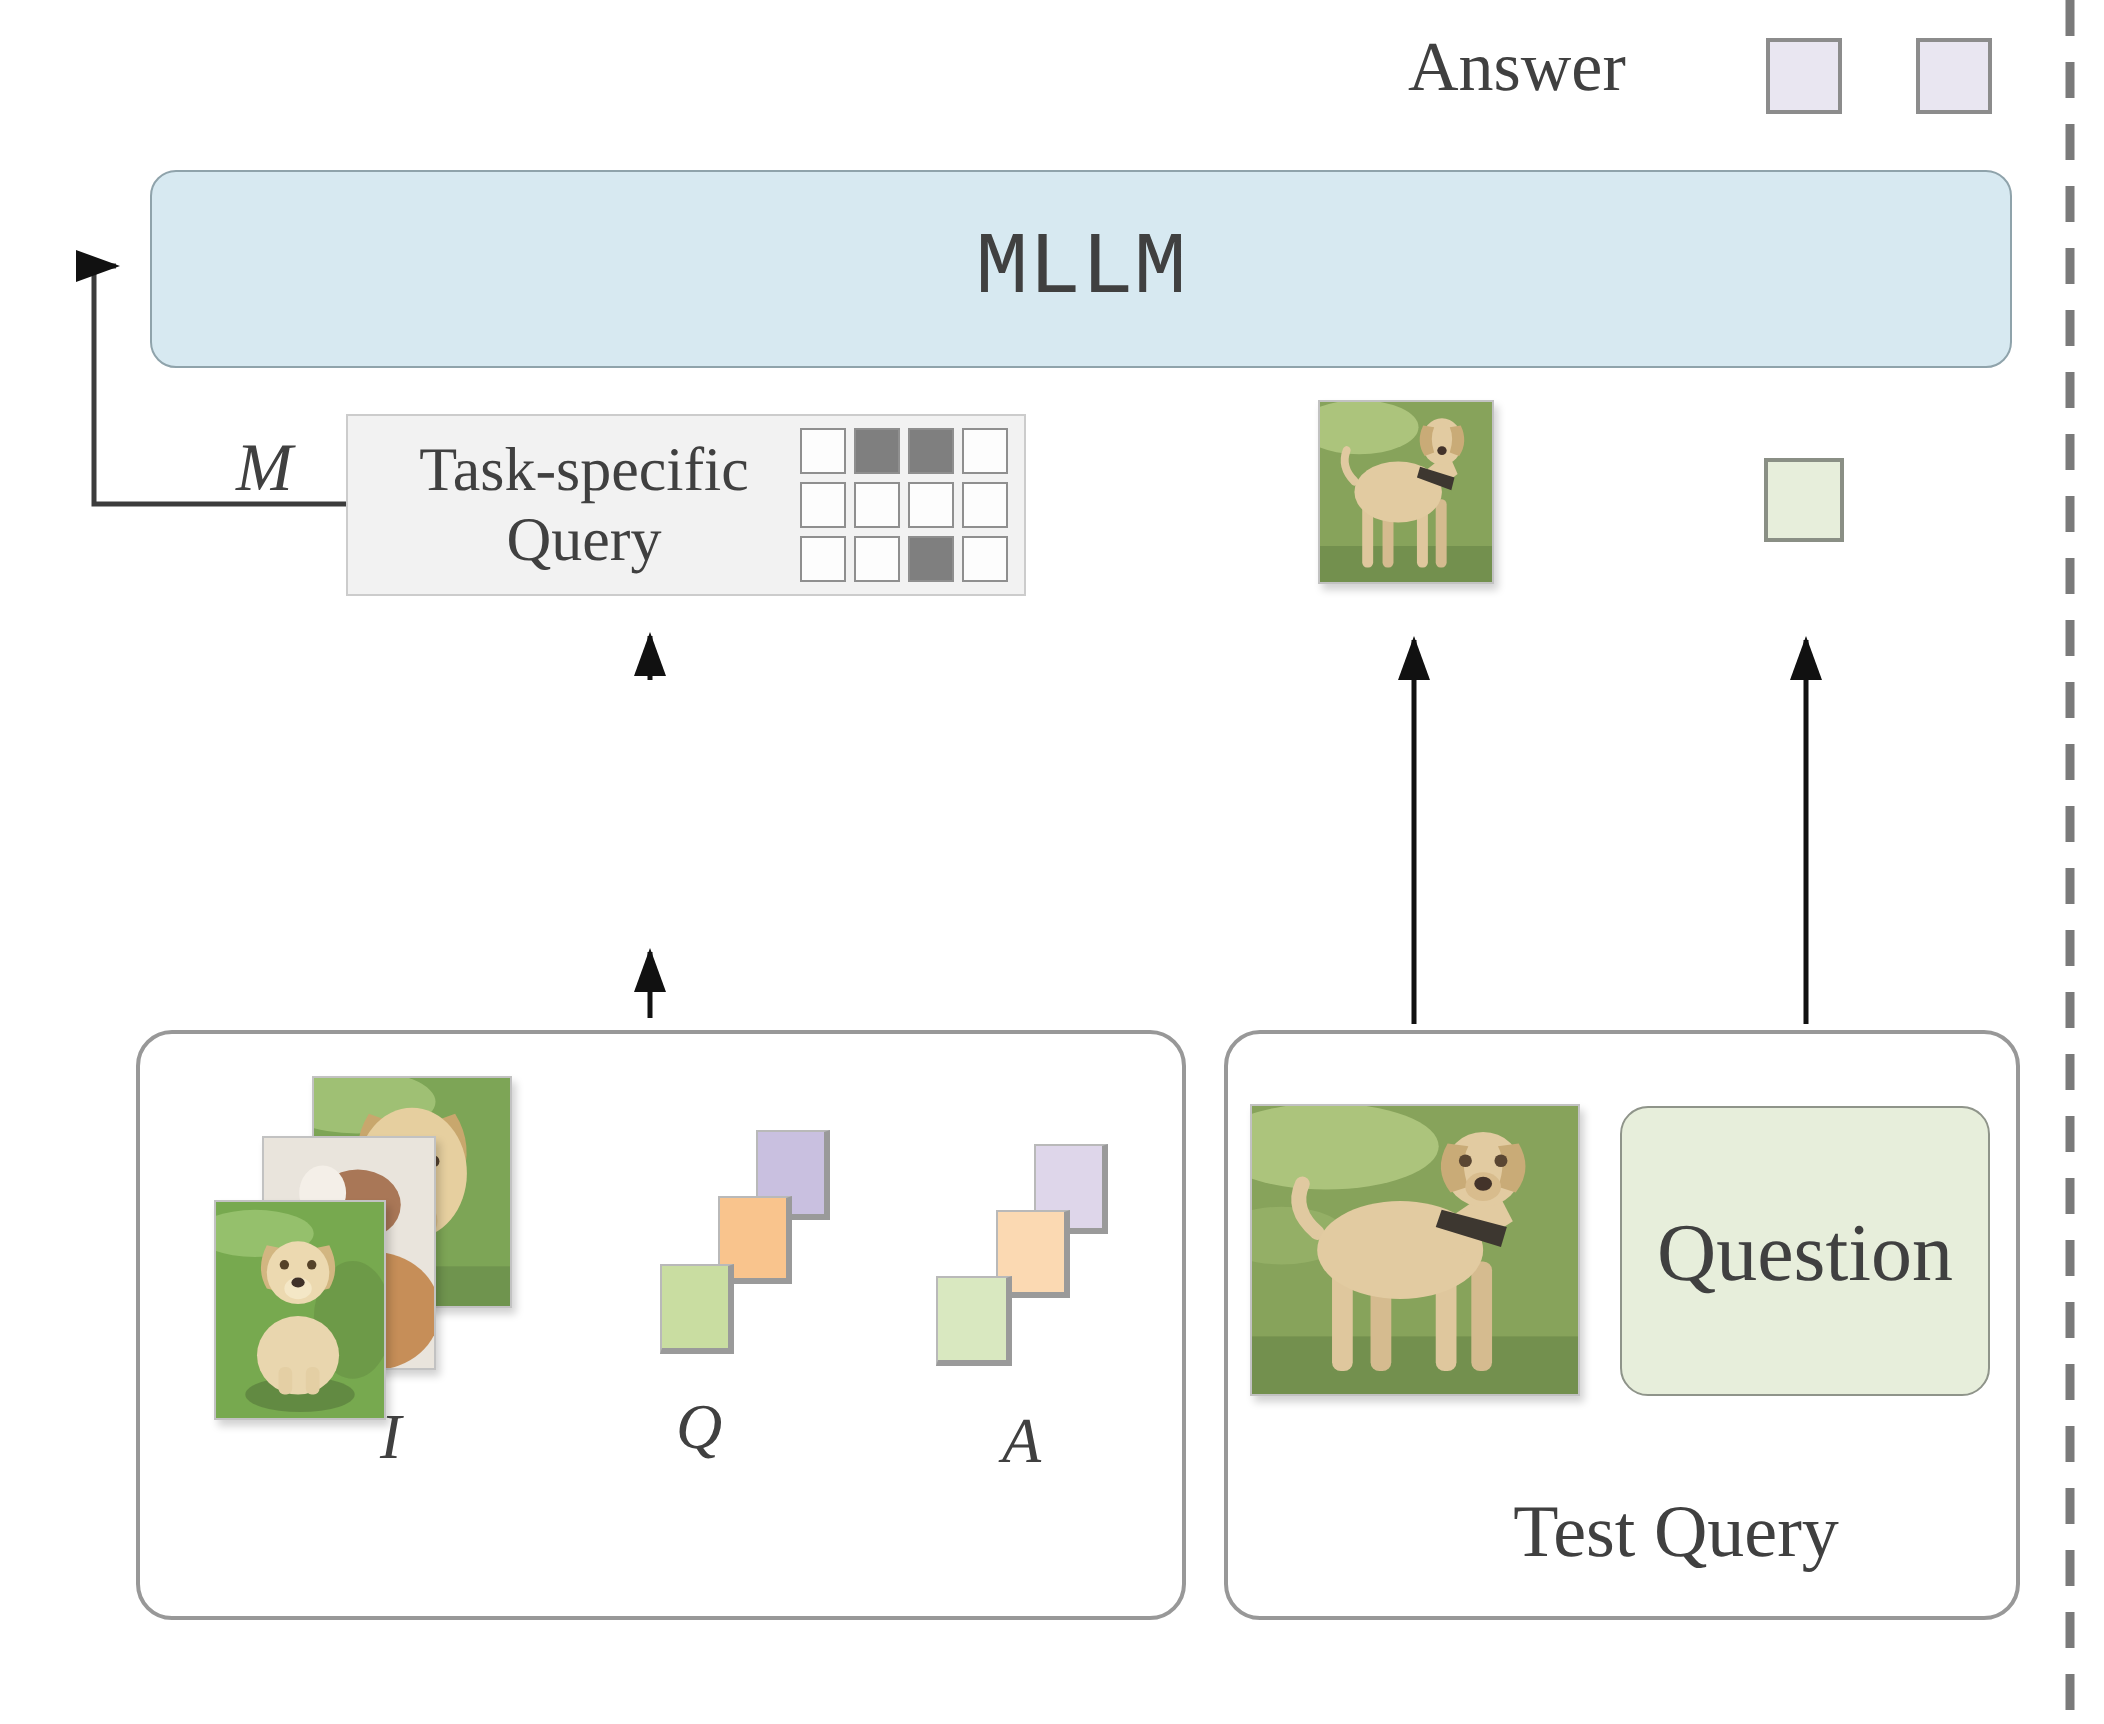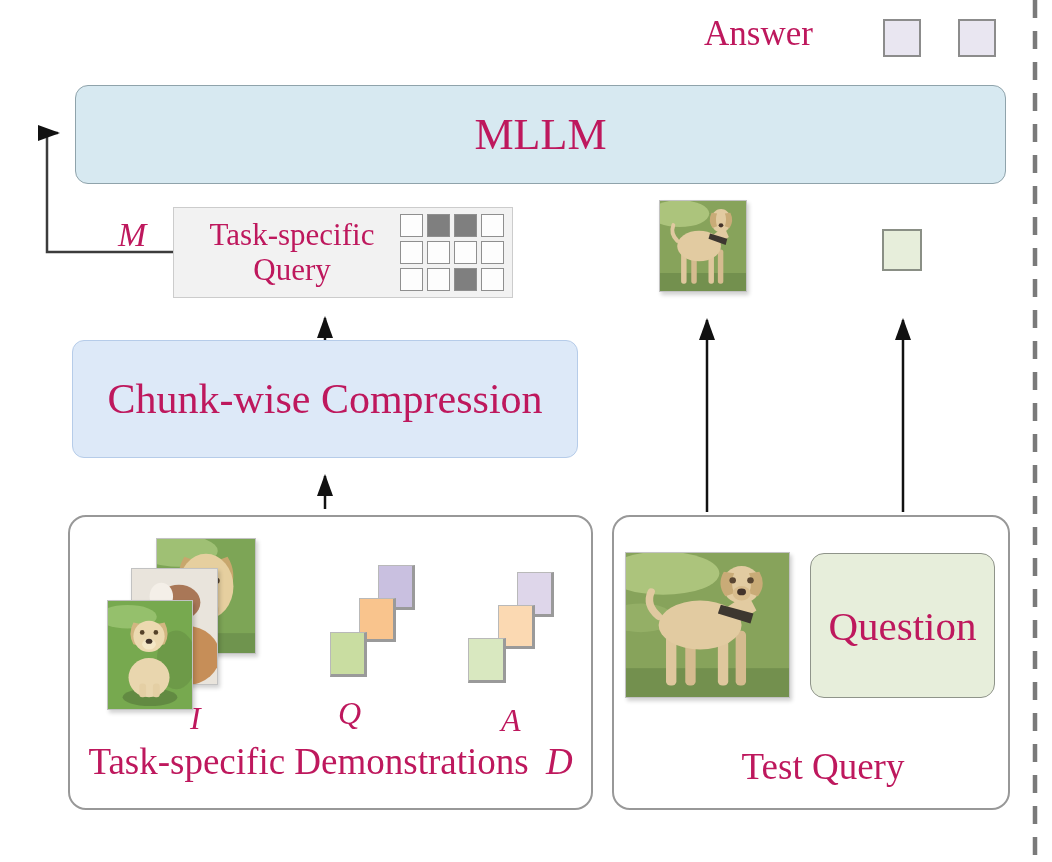--- a/index.html
+++ b/index.html
@@ -1,32 +1,32 @@
 <!DOCTYPE html>
 <html style="--mllm-fill: #d7e9f1; --compression-fill: #dde9f8; --memory-fill: #f2f2f2; --memory-cell-filled: #7f7f7f; --answer-token-fill: #e9e6f1; --query-token-fill: #e7eedb; --question-fill: #e7eedb; --token-green: #c9dda1; --token-orange: #f9c48d; --token-purple: #c9c0e0; --token-green-light: #d9e8c0; --token-orange-light: #fbd9b2; --token-purple-light: #ded6ea; --arrow: #1a1a1a; --dashed-line: #7a7a7a;"><head>
 <meta charset="utf-8">
 <style>
   html,body{margin:0;padding:0;background:#ffffff;}
   #canvas{
     position:relative;width:1052px;height:862px;background:#fff;overflow:hidden;
-    font-family:"Liberation Serif","DejaVu Serif",serif;color:#be185d;
+    font-family:"Liberation Serif","DejaVu Serif",serif;color:#404040;
   }
   .abs{position:absolute;}
 
   
   .answer-label{left:704px;top:14px;font-size:35px;}
   .token{box-sizing:border-box;border:2px solid #8c8c8c;}
   .answer-token1{left:883px;top:19px;width:38px;height:38px;background:var(--answer-token-fill);}
   .answer-token2{left:958px;top:19px;width:38px;height:38px;background:var(--answer-token-fill);}
 
   
   .mllm-box{
     left:75px;top:85px;width:931px;height:99px;border-radius:13px;
     background:var(--mllm-fill);border:1.5px solid #8fa3ab;box-sizing:border-box;
-    display:flex;align-items:center;justify-content:center;font-size:44px;
+    display:flex;align-items:center;justify-content:center;font-size:44px;font-family:Liberation Mono, monospace;
   }
 
   
   .m-label{left:118px;top:216px;font-size:34px;font-style:italic;}
   .memory-box{
     left:173px;top:207px;width:340px;height:91px;background:var(--memory-fill);
     border:1px solid #cccccc;box-sizing:border-box;
     display:flex;align-items:center;justify-content:space-between;padding:0 8px 0 10px;
   }
   .memory-title{font-size:31px;line-height:1.12;text-align:center;width:222px;}
@@ -40,21 +40,21 @@
     background:var(--compression-fill);border:1.5px solid #b6cce9;box-sizing:border-box;
     display:flex;align-items:center;justify-content:center;font-size:42px;
   }
 
   
   .panel{background:#fff;border:2px solid #989898;border-radius:18px;box-sizing:border-box;}
   .demos-box{left:68px;top:515px;width:525px;height:295px;}
   .tq-box{left:612px;top:515px;width:398px;height:295px;}
   .panel-caption{font-size:37px;text-align:center;}
   .demos-caption{left:68px;top:740px;width:525px;}
-  .tq-caption{left:624px;top:745px;width:398px;}
+  .tq-caption{left:639px;top:745px;width:398px;}
 
   .photo{box-sizing:border-box;border:1px solid #c2c2c2;box-shadow:2px 3px 4px rgba(0,0,0,0.18);}
   .photo svg{display:block;width:100%;height:100%;}
   .stack-back{left:156px;top:538px;width:100px;height:116px;}
   .stack-mid{left:131px;top:568px;width:87px;height:117px;}
   .stack-front{left:107px;top:600px;width:86px;height:110px;}
 
   .sym-label{font-size:32px;font-style:italic;}
   .i-label{left:190px;top:700px;}
   .q-label{left:338px;top:695px;}
@@ -110,23 +110,20 @@
         <div class="mem-cell"></div>
         <div class="mem-cell"></div>
         <div class="mem-cell"></div>
         <div class="mem-cell"></div>
         <div class="mem-cell"></div>
         <div class="mem-cell filled"></div>
         <div class="mem-cell"></div>
       </div>
   </div>
 
-  <div class="abs compression-box">
-    <span>Chunk-wise Compression</span>
-  </div>
 
   <div class="abs panel demos-box"></div>
 
   <div class="abs photo stack-back">
     <svg viewBox="0 0 100 115" preserveAspectRatio="none">
       <rect width="100" height="115" fill="#7da556"></rect>
       <ellipse cx="22" cy="12" rx="40" ry="16" fill="#a7c77c" opacity="0.8"></ellipse>
       <rect y="95" width="100" height="20" fill="#66884a" opacity="0.6"></rect>
       <path d="M28,18 q-10,16 -3,34 l10,6 q-4,-22 4,-36 z" fill="#c8a76d"></path>
       <path d="M72,18 q10,16 3,34 l-10,6 q4,-22 -4,-36 z" fill="#c8a76d"></path>
@@ -170,24 +167,20 @@
   <div class="abs chip q-purple"></div>
   <div class="abs chip q-orange"></div>
   <div class="abs chip q-green"></div>
   <div class="abs sym-label q-label">Q</div>
 
   <div class="abs chip a-purple"></div>
   <div class="abs chip a-orange"></div>
   <div class="abs chip a-green"></div>
   <div class="abs sym-label a-label">A</div>
 
-  <div class="abs panel-caption demos-caption">
-    <span>Task-specific Demonstrations</span>
-    <i style="margin-left:8px">D</i>
-  </div>
 
   <div class="abs panel tq-box"></div>
   <div class="abs photo tq-photo">
     <svg viewBox="0 0 110 100" preserveAspectRatio="none">
       <rect width="110" height="100" fill="#87a35b"></rect>
       <ellipse cx="25" cy="14" rx="38" ry="15" fill="#b5cc85" opacity="0.8"></ellipse>
       <ellipse cx="10" cy="45" rx="22" ry="10" fill="#9cb86e" opacity="0.6"></ellipse>
       <rect y="80" width="110" height="20" fill="#5f7d42" opacity="0.5"></rect>
       <path d="M22,44 q-9,-8 -5,-17" stroke="#e0c9a0" stroke-width="5" fill="none" stroke-linecap="round"></path>
       <rect x="27" y="56" width="7" height="36" rx="3" fill="#dfc79d"></rect>

